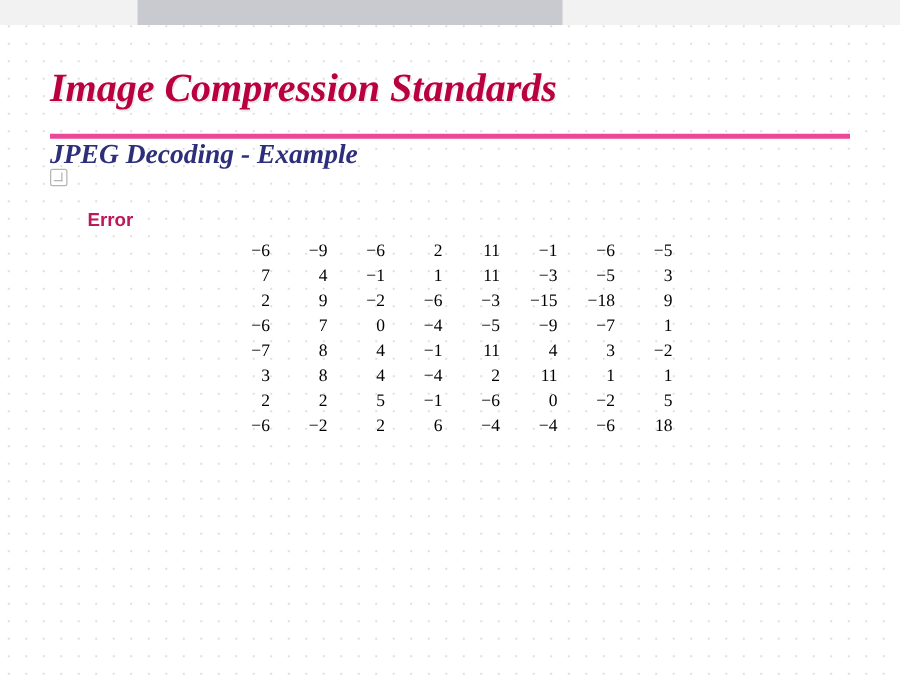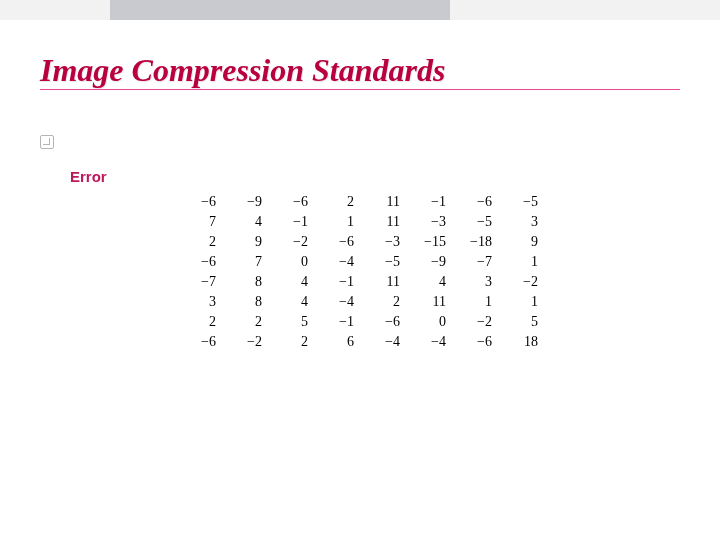--- a/index.html
+++ b/index.html
@@ -49,22 +49,22 @@
   width:640px;
 }
 .main-title{
   font-family:"Times New Roman", Times, serif;
   font-weight:700;
   font-style:italic;
   font-size:32px;
   color:#b90040;
   letter-spacing:0px;
   text-shadow:1px 1px 0 #e8e8e8;
-  border-bottom:1px solid #ec4899;
-  padding-bottom:0;
+  border-bottom:4px solid #ec4899;
+  padding-bottom:18px;
 }
 .sub-title{
   font-family:"Times New Roman", Times, serif;
   font-weight:700;
   font-style:italic;
   font-size:22px;
   color:#2e2f7a;
   margin-top:-1px;
 }
 .bullet-notch{
@@ -112,20 +112,21 @@
 </head>
 <body>
 
 <div class="top-strip">
   <div class="light"></div>
   <div class="dark"></div>
 </div>
 
 <div class="title-block">
   <div class="main-title">Image Compression Standards</div>
+  <div class="sub-title">JPEG Decoding - Example</div>
 </div>
 
 <div class="bullet-notch"></div>
 
 <div class="error-label">Error</div>
 
 <table class="matrix">
   <tbody id="matrix-body">
       <tr>
         <td>−6</td>

